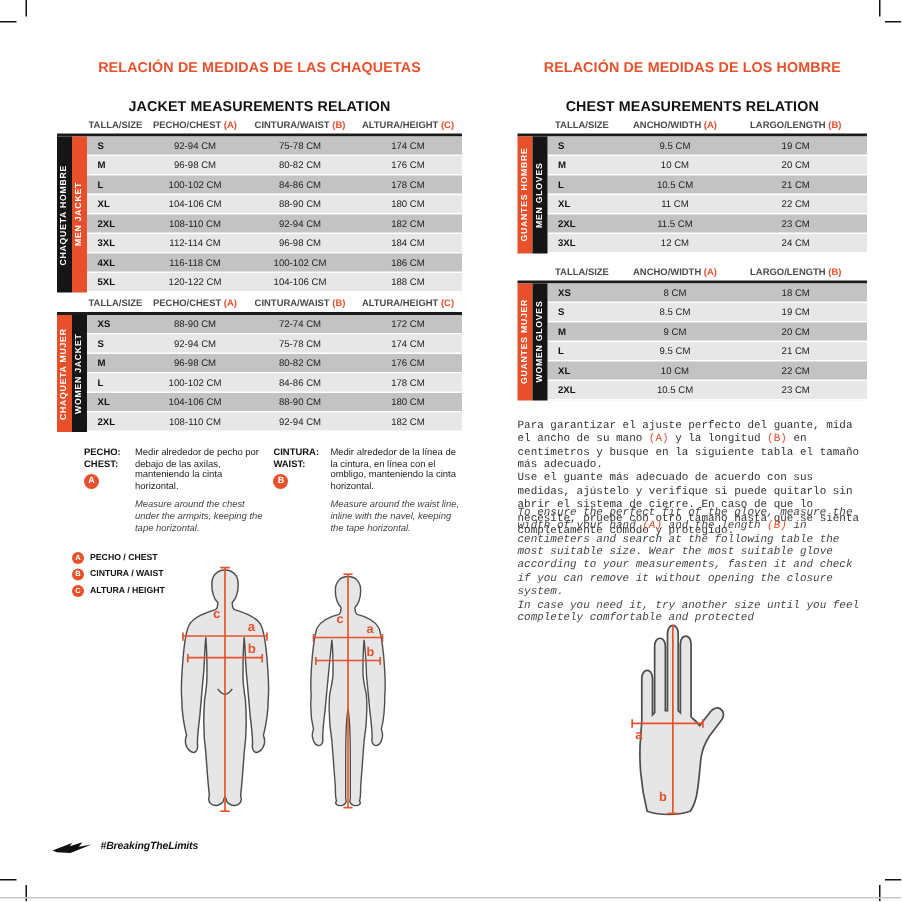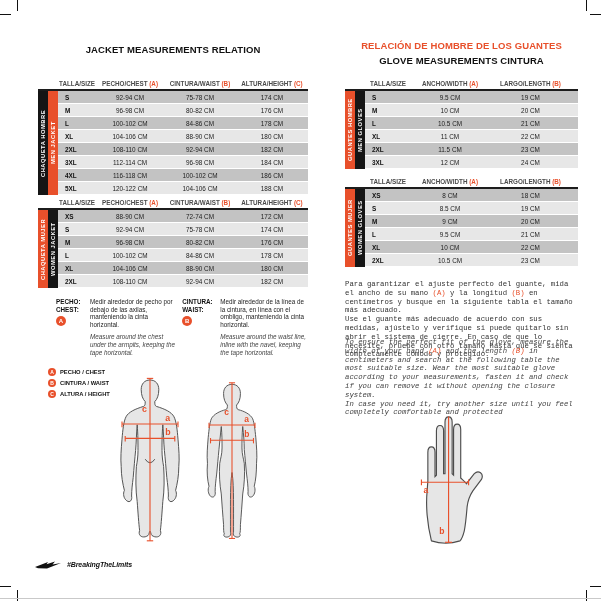--- a/index.html
+++ b/index.html
@@ -7,21 +7,21 @@
         font-family:"Liberation Sans",sans-serif;color:#1a1a1a;}
   .mark{position:absolute;background:#111;}
   .page-edge{position:absolute;left:0;top:598px;width:601px;height:1px;background:#c9c9c9;}
 
   .col{position:absolute;top:40px;}
   .col-left{left:38px;width:270px;}
   .col-right{left:345px;width:233px;}
   .blk{position:absolute;left:0;width:100%;}
 
   .title-es{color:#E8502B;font-weight:bold;font-size:9.5px;text-align:center;letter-spacing:.1px;}
-  .title-en{color:#111;font-weight:bold;font-size:9.5px;text-align:center;margin-top:4px;letter-spacing:.1px;}
+  .title-en{color:#111;font-weight:bold;font-size:9.5px;text-align:center;margin-top:15px;letter-spacing:.1px;}
 
   .size-table{width:100%;}
   .trow{display:grid;align-items:center;}
   .jacket-cols{grid-template-columns:38px 68px 72px 72px;}
   .glove-cols{grid-template-columns:46px 78px 83px;}
   .thead{margin-left:20px;height:11px;font-size:6.3px;font-weight:bold;color:#4a4a4a;}
   .thead .hcell{text-align:center;white-space:nowrap;}
   .accent{color:#E8502B;}
   .tbody{display:flex;border-top:2px solid #1c1c1c;}
   .strip{width:10px;display:flex;align-items:center;justify-content:center;
@@ -71,20 +71,21 @@
   <div class="mark" style="left:590px;top:14px;width:11px;height:1px"></div>
   <div class="mark" style="left:17px;top:590px;width:1px;height:11px"></div>
   <div class="mark" style="left:0;top:586px;width:11px;height:1px"></div>
   <div class="mark" style="left:586px;top:590px;width:1px;height:11px"></div>
   <div class="mark" style="left:590px;top:586px;width:11px;height:1px"></div>
   <div class="page-edge"></div>
 
   <div class="col col-left">
 
     <div class="blk" style="top:0">
+      <div class="title-es">RELACIÓN DE MEDIDAS DE LAS CHAQUETAS</div>
       <div class="title-en">JACKET MEASUREMENTS RELATION</div>
     </div>
 
     <div class="blk size-table" style="top:38px">
       <div class="thead trow jacket-cols">
           <span class="hcell">TALLA/SIZE</span>
           <span class="hcell">PECHO/CHEST <span class="accent">(A)</span></span>
           <span class="hcell">CINTURA/WAIST <span class="accent">(B)</span></span>
           <span class="hcell">ALTURA/HEIGHT <span class="accent">(C)</span></span>
         </div>
@@ -293,22 +294,22 @@
       </g>
       <text x="50" y="45" font-size="11" font-weight="bold" fill="#E8502B">c</text>
       <text x="76" y="54" font-size="11" font-weight="bold" fill="#E8502B">a</text>
       <text x="76" y="74" font-size="11" font-weight="bold" fill="#E8502B">b</text>
     </svg>
   </div>
 
   <div class="col col-right">
 
     <div class="blk" style="top:0">
-      <div class="title-es">RELACIÓN DE HOMBRE DE LOS GUANTES</div>
-      <div class="title-en">GLOVE MEASUREMENTS CINTURA</div>
+      <div class="title-es">RELACIÓN DE MEDIDAS DE LOS HOMBRE</div>
+      <div class="title-en">CHEST MEASUREMENTS RELATION</div>
     </div>
 
     <div class="blk size-table" style="top:38px">
       <div class="thead trow glove-cols">
           <span class="hcell">TALLA/SIZE</span>
           <span class="hcell">ANCHO/WIDTH <span class="accent">(A)</span></span>
           <span class="hcell">LARGO/LENGTH <span class="accent">(B)</span></span>
         </div>
       <div class="tbody">
         <div class="strip strip-orange">GUANTES HOMBRE</div>

